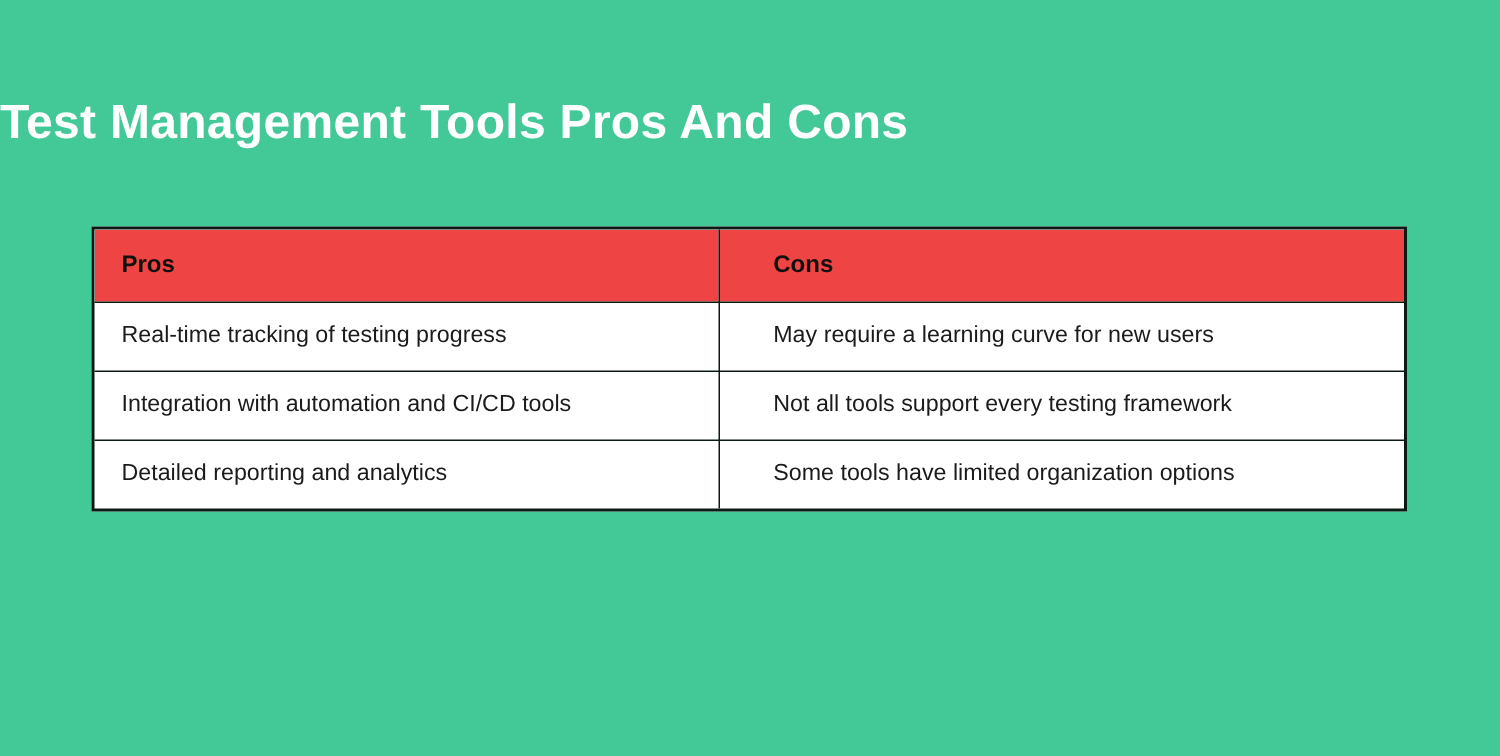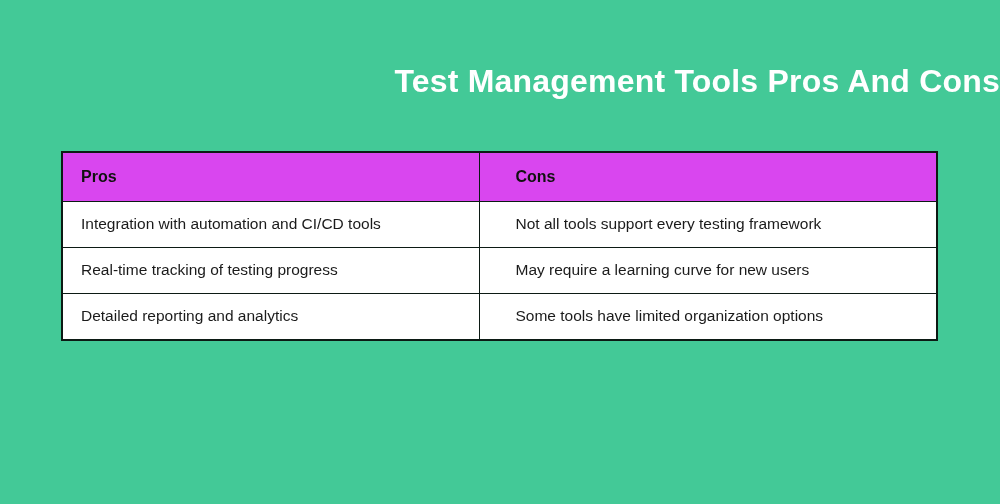--- a/index.html
+++ b/index.html
@@ -18,21 +18,21 @@
     position: relative;
     width: 1000px;
     height: 504px;
     box-sizing: border-box;
   }
   .title {
     position: absolute;
     left: 0;
     top: 60px;
     width: 1000px;
-    text-align: right;
+    text-align: left;
     color: #ffffff;
     font-size: 32px;
     font-weight: bold;
     letter-spacing: 0.2px;
     line-height: 42px;
     white-space: nowrap;
   }
   .table-wrap {
     position: absolute;
     left: 61px;
@@ -66,21 +66,21 @@
   }
   table.proscons th:last-child,
   table.proscons td:last-child {
     border-right: none;
     padding-left: 36px;
   }
   table.proscons tr:last-child td {
     border-bottom: none;
   }
   table.proscons thead th {
-    background: #d946ef;
+    background: #ef4444;
     font-weight: bold;
     font-size: 16px;
     height: 48px;
     color: #10110f;
   }
 </style>
 </head>
 <body>
 
 <div class="page">
@@ -94,26 +94,26 @@
         <col class="c-cons">
       </colgroup>
       <thead>
         <tr>
           <th>Pros</th>
           <th>Cons</th>
         </tr>
       </thead>
       <tbody>
         <tr>
+          <td>Real-time tracking of testing progress</td>
+          <td>May require a learning curve for new users</td>
+        </tr>
+        <tr>
           <td>Integration with automation and CI/CD tools</td>
           <td>Not all tools support every testing framework</td>
-        </tr>
-        <tr>
-          <td>Real-time tracking of testing progress</td>
-          <td>May require a learning curve for new users</td>
         </tr>
         <tr>
           <td>Detailed reporting and analytics</td>
           <td>Some tools have limited organization options</td>
         </tr>
       </tbody>
     </table>
   </div>
 
 </div>

